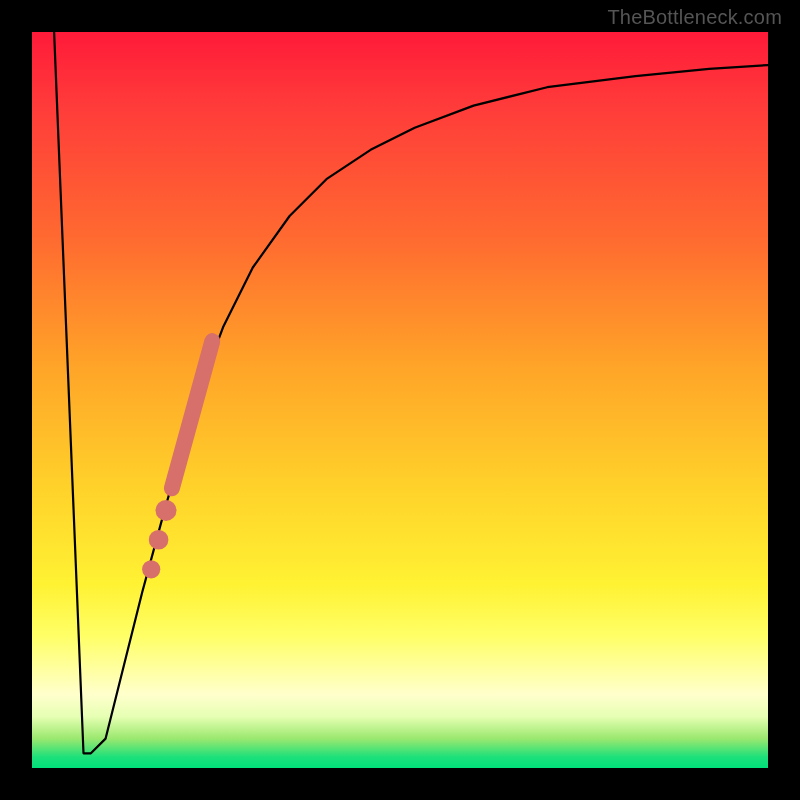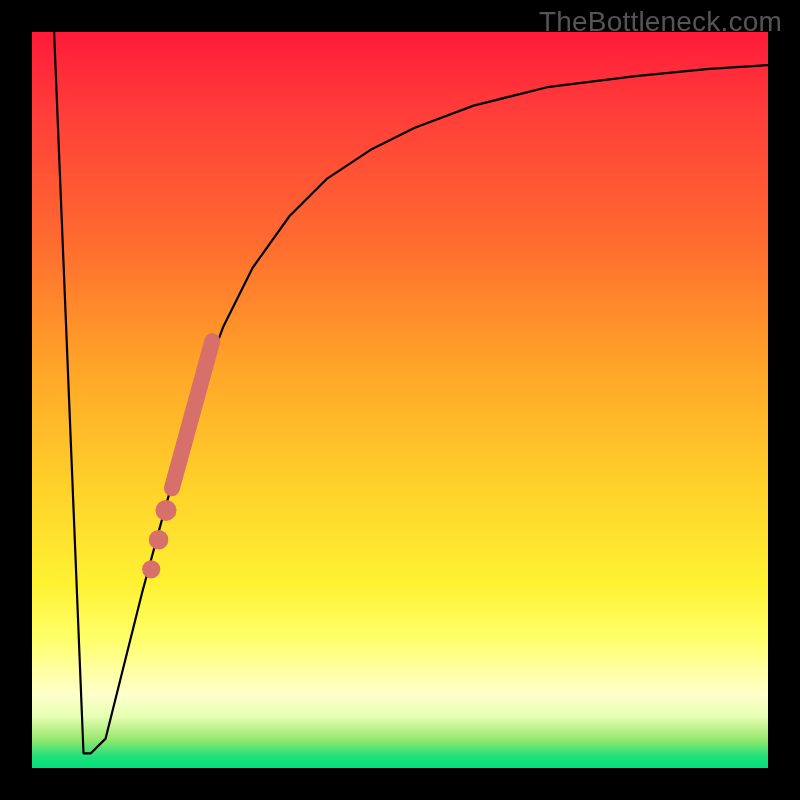--- a/index.html
+++ b/index.html
@@ -14,21 +14,21 @@
     position: relative;
     width: 800px;
     height: 800px;
     background: #000;
   }
   .watermark {
     position: absolute;
     top: 6px;
     right: 18px;
     font-family: Arial, Helvetica, sans-serif;
-    font-size: 28px;
+    font-size: 20px;
     color: #555;
     letter-spacing: 0.2px;
     user-select: none;
   }
   .plot {
     position: absolute;
     left: 32px;
     top: 32px;
     width: 736px;
     height: 736px;

